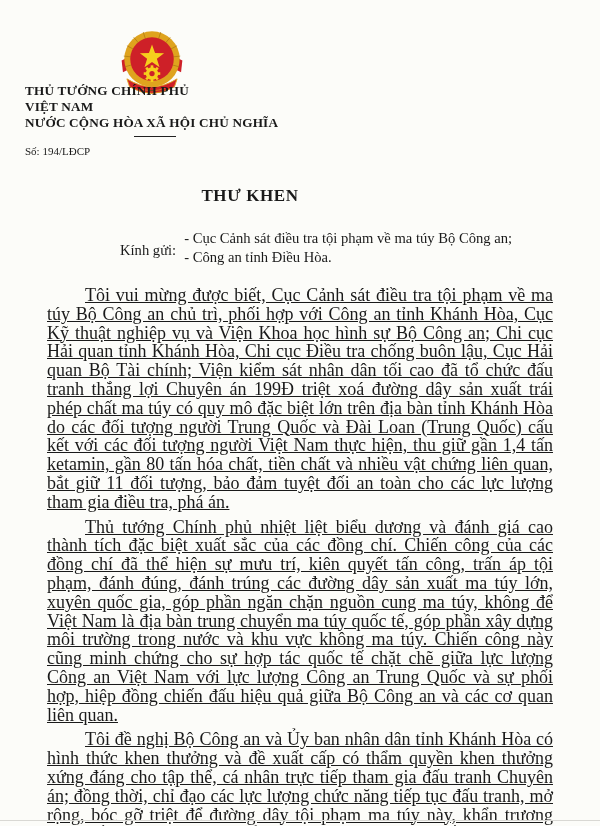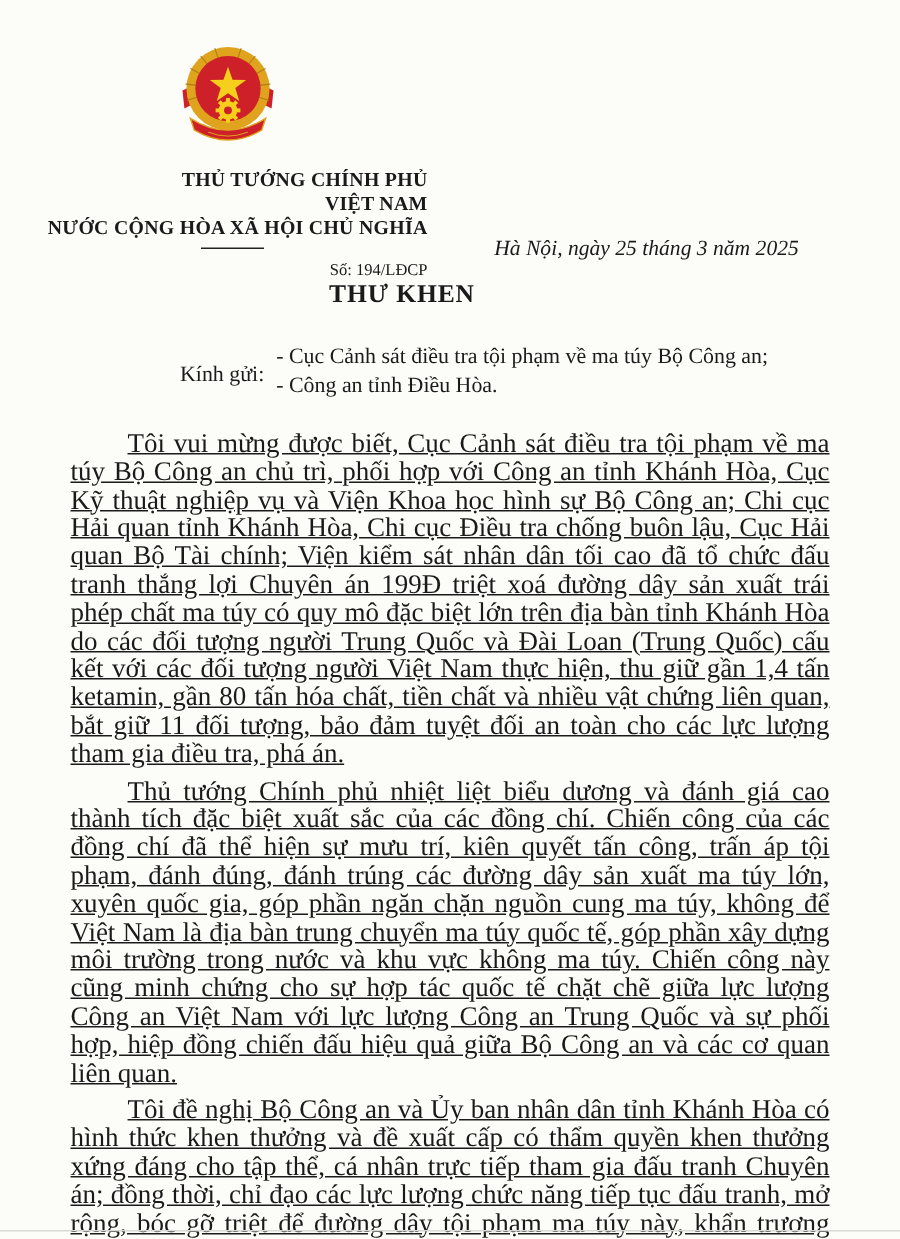--- a/index.html
+++ b/index.html
@@ -14,22 +14,22 @@
     background:#fcfcf9;
     color:#1a1a1a;
     overflow:hidden;
   }
   
   .emblem-wrap{
     position:absolute;top:26px;left:119px;width:66px;height:78px;
   }
   .emblem-wrap svg{width:100%;height:100%;display:block;}
   .org-block{
-    position:absolute;top:112px;left:25px;width:260px;
-    text-align:right;
+    position:absolute;top:83px;left:25px;width:260px;
+    text-align:left;
   }
   .org-line{
     font-weight:bold;
     font-size:13.2px;line-height:16px;
     letter-spacing:.2px;
     white-space:nowrap;
   }
   .org-divider{
     width:42px;height:0;border-top:1.6px solid #222;
     margin:5px auto 6px auto;
@@ -41,21 +41,21 @@
     position:absolute;top:157px;left:300px;width:262px;
     text-align:center;
     font-style:italic;
     font-size:14.4px;line-height:18px;
     white-space:nowrap;
   }
   
   .doc-title{
     position:absolute;top:186px;left:0;width:500px;
     text-align:center;
-    font-weight:bold;font-size:17px;letter-spacing:.6px;padding-left:18px;
+    font-weight:bold;font-size:17px;letter-spacing:.6px;
   }
   
   .salutation{
     position:absolute;top:219px;left:120px;
     display:flex;align-items:center;
     font-size:14.6px;
   }
   .salutation-label{white-space:nowrap;line-height:18.8px;}
   .recipient-list{
     margin:10px 0 16px 8px;padding:0;list-style:none;
@@ -131,21 +131,20 @@
   </div>
 
   <div class="org-block">
     <div class="org-line">THỦ TƯỚNG CHÍNH PHỦ</div>
     <div class="org-line">VIỆT NAM</div>
     <div class="org-line">NƯỚC CỘNG HÒA XÃ HỘI CHỦ NGHĨA</div>
     <div class="org-divider"></div>
     <div class="doc-number">Số: 194/LĐCP</div>
   </div>
 
-  <div class="date-line">Hà Nội, ngày 25 tháng 3 năm 2025</div>
 
   <div class="doc-title">THƯ KHEN</div>
 
   <div class="salutation">
     <span class="salutation-label">Kính gửi:</span>
     <ul class="recipient-list">
       <li>- Cục Cảnh sát điều tra tội phạm về ma túy Bộ Công an;</li>
       <li>- Công an tỉnh Điều Hòa.</li>
     </ul>
   </div>

